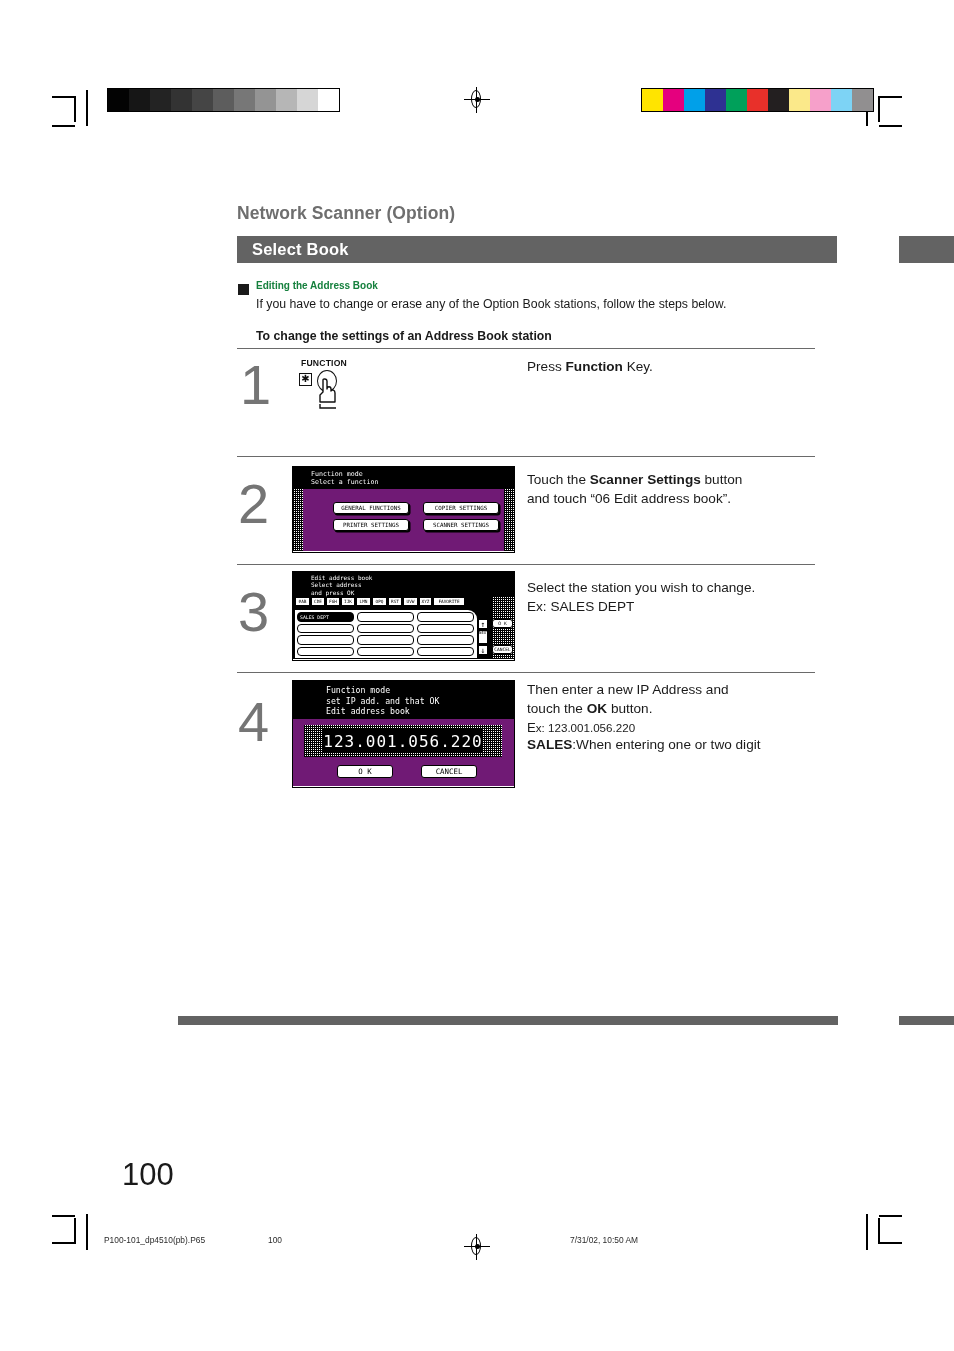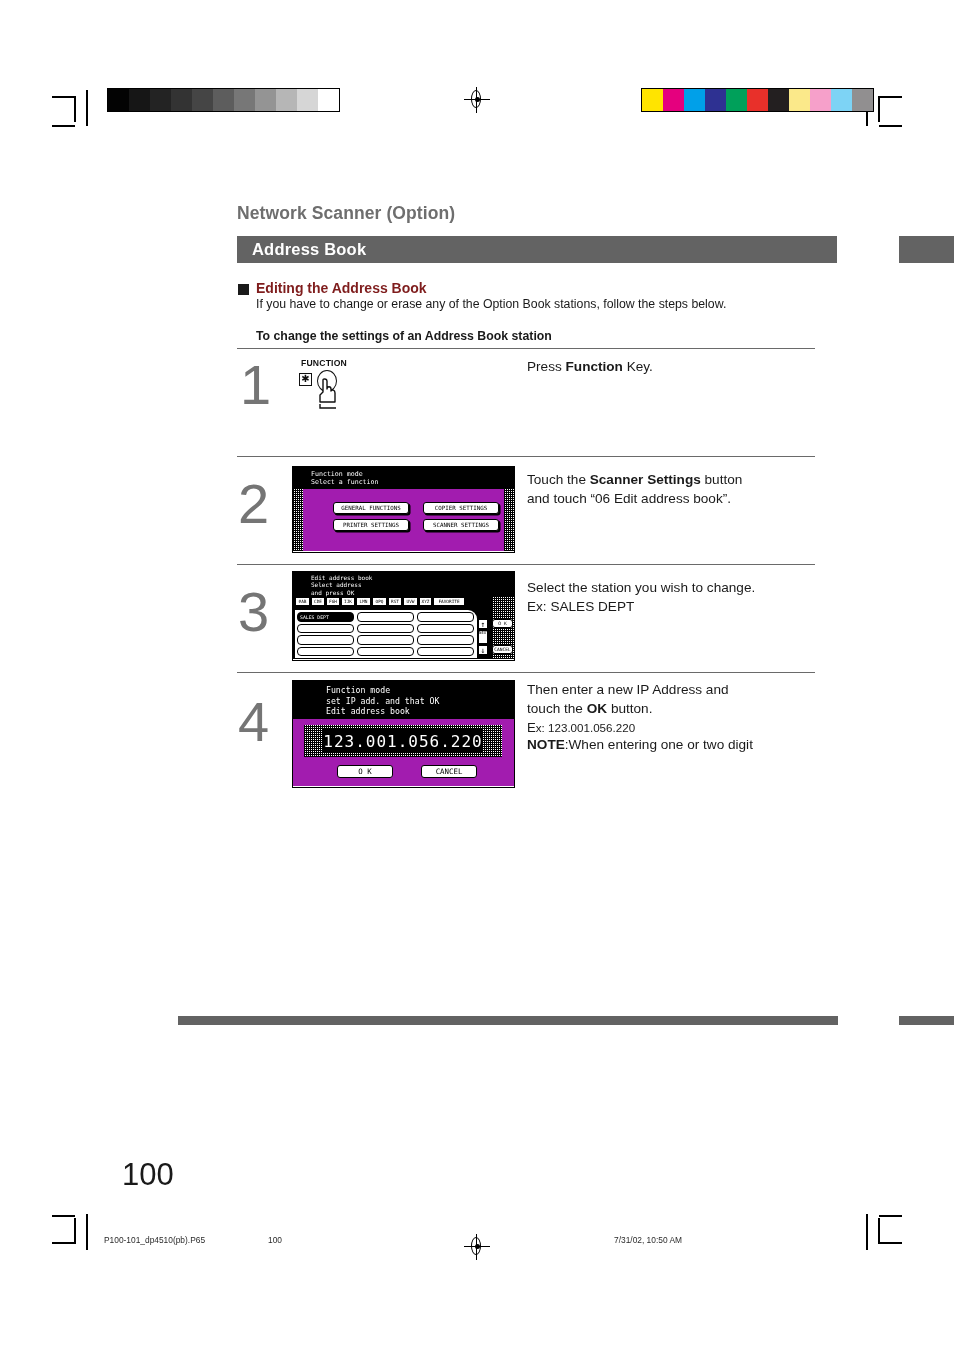--- a/index.html
+++ b/index.html
@@ -69,23 +69,23 @@
   }
   .bullet-square {
     position: absolute;
     left: 238px; top: 284px;
     width: 11px; height: 11px;
     background: #1a1a1a;
   }
   .sub-head {
     position: absolute;
     left: 256px; top: 280px;
-    font-size: 14px;
+    font-size: 10px;
     font-weight: bold;
-    color: #7f1d1d;
+    color: #15803d;
   }
   .sub-desc {
     position: absolute;
     left: 256px; top: 297px;
     font-size: 12.3px;
     color: #1a1a1a;
   }
   .procedure-head {
     position: absolute;
     left: 256px; top: 329px;
@@ -152,21 +152,21 @@
     font-family: "DejaVu Sans Mono", monospace;
     overflow: hidden;
   }
   .lcd-head {
     background: #000;
     color: #fff;
     font-family: "DejaVu Sans Mono", monospace;
     line-height: 1.22;
     box-sizing: border-box;
   }
-  .lcd-body { position: relative; background: #a21caf; }
+  .lcd-body { position: relative; background: #701a75; }
   .dither {
     background-image:
       repeating-linear-gradient(0deg, #000 0 1px, transparent 1px 2px),
       repeating-linear-gradient(90deg, #000 0 1px, transparent 1px 2px);
     background-color: #fff;
   }
   .lcd-btn {
     position: absolute;
     background: #fff;
     border: 1.2px solid #000;
@@ -287,21 +287,21 @@
 
 <div class="reg-target" style="left:464px; top:87px;">
   <div class="hbar"></div>
     <div class="vbar"></div>
     <div class="ring"></div>
     <div class="dot"></div>
 </div>
 
 <div class="section-title">Network Scanner (Option)</div>
 <div class="banner"></div>
-<div class="banner-label">Address Book</div>
+<div class="banner-label">Select Book</div>
 <div class="tab-mark" style="left:899px; top:236px; width:55px; height:27px;"></div>
 
 <div class="bullet-square"></div>
 <div class="sub-head">Editing the Address Book</div>
 <div class="sub-desc">If you have to change or erase any of the Option Book stations, follow the steps below.</div>
 <div class="procedure-head">To change the settings of an Address Book station</div>
 
 <div class="rule" style="top:348px;"></div>
 <div class="step-num" style="left:240px; top:357px;">1</div>
 
@@ -394,21 +394,21 @@
     <div class="lcd-btn" style="left:44px; top:46px; width:56px; height:13px; font-size:7.4px; line-height:11px;">O K</div>
     <div class="lcd-btn" style="left:128px; top:46px; width:56px; height:13px; font-size:7.4px; line-height:11px;">CANCEL</div>
   </div>
 </div>
 <div class="step-text" style="left:527px; top:680px; width:295px;">Then enter a new IP Address and<br>touch the <b>OK</b> button.</div>
 <div class="step-text small-ex" style="left:527px; top:719px; width:295px;">
   <span class="cap">E</span><span>x: 123.001.056.220</span>
 </div>
 <div class="step-text" style="left:527px; top:735px; width:300px;">
   <div style="display:flex;">
-    <b>NOTE</b>
+    <b>SALES</b>
       <span>:When entering one or two digit</span>
   </div>
 </div>
 
 <div class="footer-rule" style="left:178px; top:1016px; width:660px; height:9px;"></div>
 <div class="footer-rule" style="left:899px; top:1016px; width:55px; height:9px;"></div>
 
 <div class="page-number">100</div>
 
 <div class="crop-line" style="left:52px; top:1242px; width:23px; height:2px;"></div>
@@ -423,13 +423,13 @@
 
 <div class="reg-target" style="left:464px; top:1234px;">
   <div class="hbar"></div>
     <div class="vbar"></div>
     <div class="ring"></div>
     <div class="dot"></div>
 </div>
 
 <div class="footer-meta" style="left:104px; top:1235px;">P100-101_dp4510(pb).P65</div>
 <div class="footer-meta" style="left:268px; top:1235px;">100</div>
-<div class="footer-meta" style="left:570px; top:1235px;margin-left:44px;">7/31/02, 10:50 AM</div>
+<div class="footer-meta" style="left:570px; top:1235px;">7/31/02, 10:50 AM</div>
 
 </body></html>

